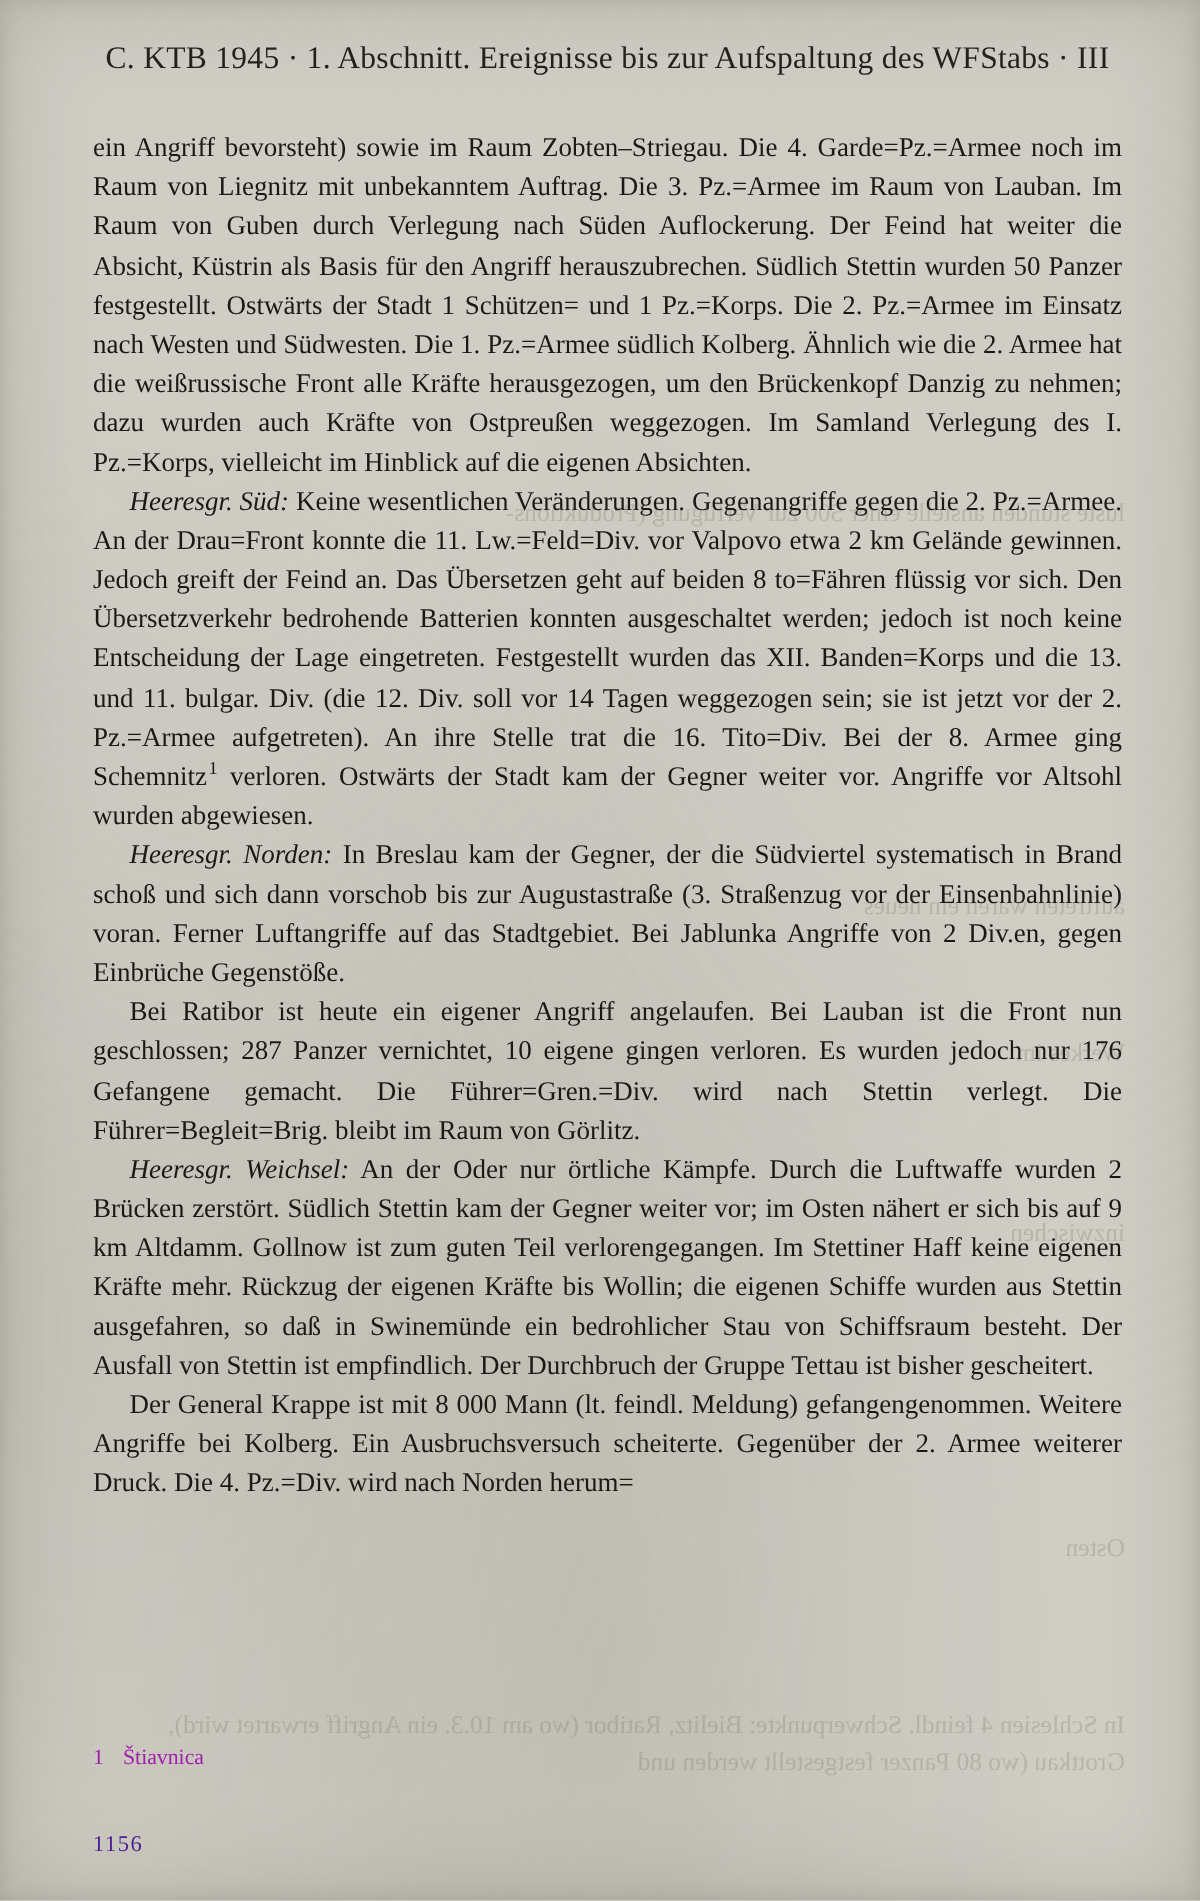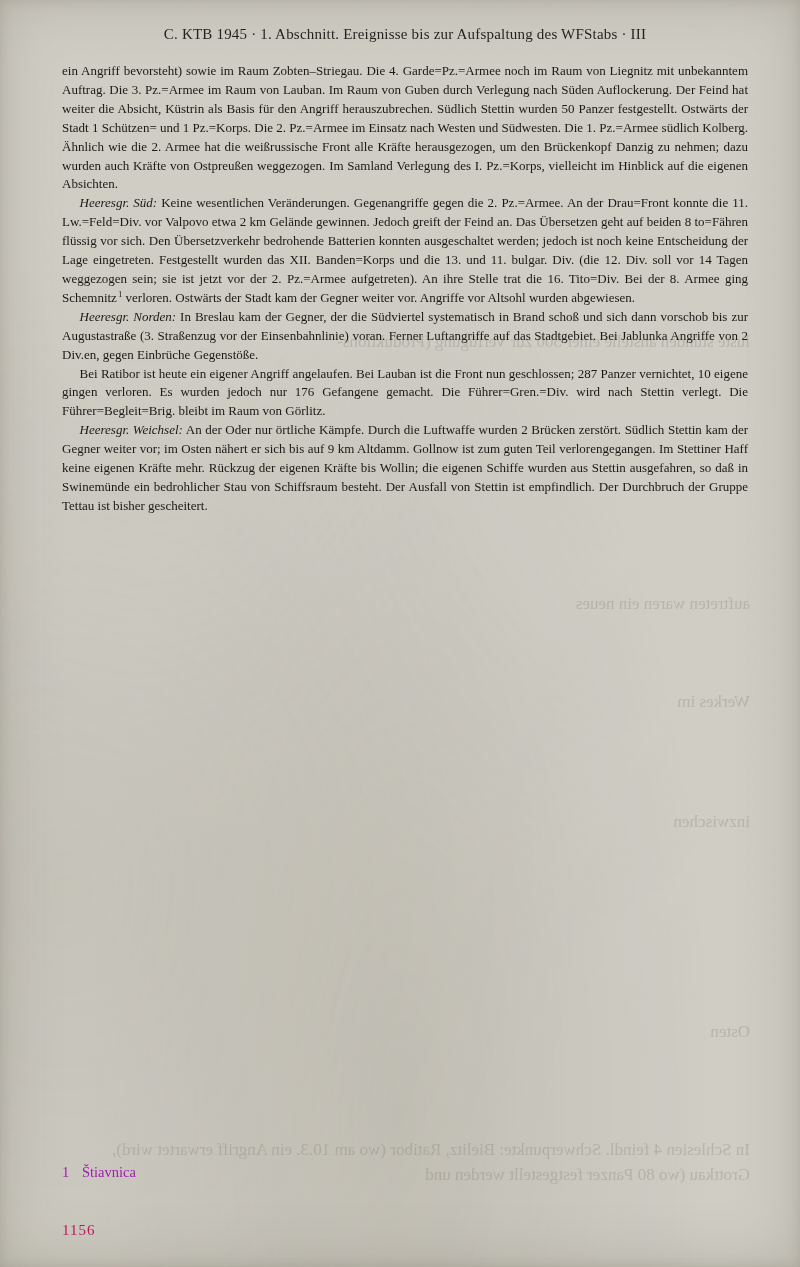--- a/index.html
+++ b/index.html
@@ -35,28 +35,28 @@
     box-shadow: inset 0 0 60px rgba(110,104,88,0.28), inset 0 0 12px rgba(110,104,88,0.22);
   }
   .page {
     position: absolute;
     inset: 0;
     padding: 26px 52px 0 62px;
     box-sizing: border-box;
   }
   .running-head {
     text-align: center;
-    font-size: 15px;
+    font-size: 21px;
     letter-spacing: 0.2px;
-    margin: 0 0 19px 0;
+    margin: 0 0 34px 0;
     color: #231f1c;
     font-variant: normal;
   }
   .body-text {
-    font-size: 13px;
+    font-size: 18px;
     line-height: 1.455;
     text-align: justify;
     text-justify: inter-word;
     color: #1b1916;
     hyphens: manual;
   }
   .body-text p {
     margin: 0;
     text-indent: 0;
   }
@@ -86,21 +86,21 @@
   .footnote .fn-num {
     display: inline-block;
     width: 20px;
   }
   .folio {
     position: absolute;
     left: 62px;
     bottom: 28px;
     font-size: 15px;
     letter-spacing: 1px;
-    color: #be185d;
+    color: #4c1d95;
   }
   
   .bleed-through {
     position: absolute;
     left: 60px;
     right: 50px;
     pointer-events: none;
     font-size: 17px;
     line-height: 1.45;
     color: rgba(90, 84, 70, 0.20);
@@ -129,20 +129,21 @@
     <p><span>ein Angriff bevorsteht) sowie im Raum Zobten–Striegau. Die 4. Garde=Pz.=Armee noch im Raum von Liegnitz mit unbekanntem Auftrag. Die 3. Pz.=Armee im Raum von Lauban. Im Raum von Guben durch Verlegung nach Süden Auflockerung. Der Feind hat weiter die Absicht, Küstrin als Basis für den Angriff herauszubrechen. Südlich Stettin wurden 50 Panzer festgestellt. Ostwärts der Stadt 1 Schützen= und 1 Pz.=Korps. Die 2. Pz.=Armee im Einsatz nach Westen und Südwesten. Die 1. Pz.=Armee südlich Kolberg. Ähnlich wie die 2. Armee hat die weißrussische Front alle Kräfte herausgezogen, um den Brückenkopf Danzig zu nehmen; dazu wurden auch Kräfte von Ostpreußen weggezogen. Im Samland Verlegung des I. Pz.=Korps, vielleicht im Hinblick auf die eigenen Absichten.</span></p>
 
     <p class="indent"><span class="em">Heeresgr. Süd:</span><span> Keine wesentlichen Veränderungen. Gegenangriffe gegen die 2. Pz.=Armee. An der Drau=Front konnte die 11. Lw.=Feld=Div. vor Valpovo etwa 2 km Gelände gewinnen. Jedoch greift der Feind an. Das Übersetzen geht auf beiden 8 to=Fähren flüssig vor sich. Den Übersetzverkehr bedrohende Batterien konnten ausgeschaltet werden; jedoch ist noch keine Entscheidung der Lage eingetreten. Festgestellt wurden das XII. Banden=Korps und die 13. und 11. bulgar. Div. (die 12. Div. soll vor 14 Tagen weggezogen sein; sie ist jetzt vor der 2. Pz.=Armee aufgetreten). An ihre Stelle trat die 16. Tito=Div. Bei der 8. Armee ging Schemnitz</span><sup class="fn">1</sup><span> verloren. Ostwärts der Stadt kam der Gegner weiter vor. Angriffe vor Altsohl wurden abgewiesen.</span></p>
 
     <p class="indent"><span class="em">Heeresgr. Norden:</span><span> In Breslau kam der Gegner, der die Südviertel systematisch in Brand schoß und sich dann vorschob bis zur Augustastraße (3. Straßenzug vor der Einsenbahnlinie) voran. Ferner Luftangriffe auf das Stadtgebiet. Bei Jablunka Angriffe von 2 Div.en, gegen Einbrüche Gegenstöße.</span></p>
 
     <p class="indent"><span>Bei Ratibor ist heute ein eigener Angriff angelaufen. Bei Lauban ist die Front nun geschlossen; 287 Panzer vernichtet, 10 eigene gingen verloren. Es wurden jedoch nur 176 Gefangene gemacht. Die Führer=Gren.=Div. wird nach Stettin verlegt. Die Führer=Begleit=Brig. bleibt im Raum von Görlitz.</span></p>
 
     <p class="indent"><span class="em">Heeresgr. Weichsel:</span><span> An der Oder nur örtliche Kämpfe. Durch die Luftwaffe wurden 2 Brücken zerstört. Südlich Stettin kam der Gegner weiter vor; im Osten nähert er sich bis auf 9 km Altdamm. Gollnow ist zum guten Teil verlorengegangen. Im Stettiner Haff keine eigenen Kräfte mehr. Rückzug der eigenen Kräfte bis Wollin; die eigenen Schiffe wurden aus Stettin ausgefahren, so daß in Swinemünde ein bedrohlicher Stau von Schiffsraum besteht. Der Ausfall von Stettin ist empfindlich. Der Durchbruch der Gruppe Tettau ist bisher gescheitert.</span></p>
 
+    <p class="indent"><span>Der General Krappe ist mit 8 000 Mann (lt. feindl. Meldung) gefangengenommen. Weitere Angriffe bei Kolberg. Ein Ausbruchsversuch scheiterte. Gegenüber der 2. Armee weiterer Druck. Die 4. Pz.=Div. wird nach Norden herum=</span></p>
 
   </div>
 </div>
 
 <div class="bleed-through" id="bleed1">luste stünden anstelle einer 500 zur Verfügung (Produktions-</div>
 <div class="bleed-through" id="bleed2">auftreten waren ein neues</div>
 <div class="bleed-through" id="bleed3">Werkes im</div>
 <div class="bleed-through" id="bleed4">inzwischen</div>
 <div class="bleed-through" id="bleed5">Osten</div>
 <div class="bleed-through" id="bleed6">In Schlesien 4 feindl. Schwerpunkte: Bielitz, Ratibor (wo am 10.3. ein Angriff erwartet wird), Grottkau (wo 80 Panzer festgestellt werden und</div>

